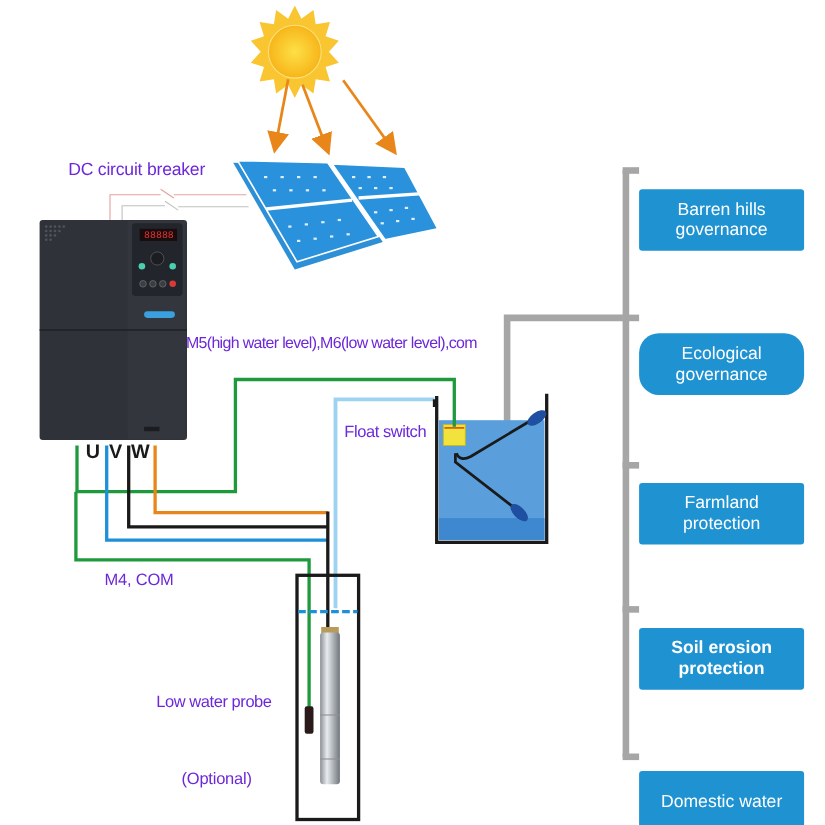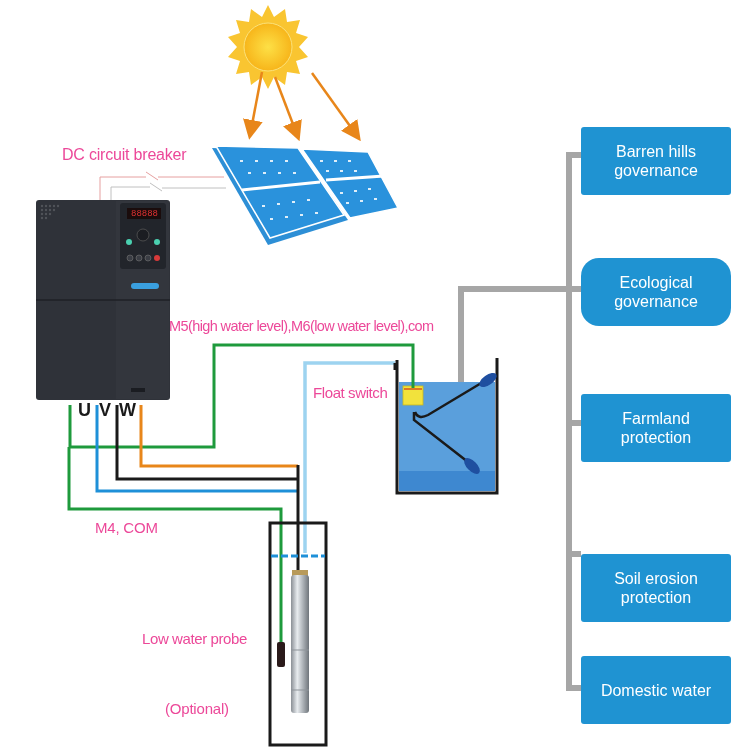--- a/index.html
+++ b/index.html
@@ -1,21 +1,21 @@
 <!DOCTYPE html>
 <html><head>
 <meta charset="utf-8">
 <style>
   html, body { margin:0; padding:0; background:#ffffff; }
   body { width:750px; height:750px; position:relative; overflow:hidden; font-family:"Liberation Sans", sans-serif; }
   #diagram { position:absolute; left:0; top:0; width:750px; height:750px; }
-  .lbl { position:absolute; color:#ec4899; font-family:"Liberation Sans", sans-serif; white-space:nowrap; letter-spacing:-0.2px; }
-  .app-box { position:absolute; left:581px; width:150px; height:68px; background:#1f93d2; border-radius:3px;
+  .lbl { position:absolute; color:#6d28d9; font-family:"Liberation Sans", sans-serif; white-space:nowrap; letter-spacing:-0.2px; }
+  .app-box { position:absolute; left:581px; width:150px; height:56px; background:#1f93d2; border-radius:3px;
              color:#fff; display:flex; align-items:center; justify-content:center; text-align:center;
-             font-family:"Liberation Sans", sans-serif; font-size:16px; line-height:19px; }
+             font-family:"Liberation Sans", sans-serif; font-size:16px; line-height:19px;margin-top:45px; }
   .app-box span { display:block; white-space:pre-line; }
 </style>
 </head>
 <body>
 
 <svg id="diagram" viewBox="0 0 750 750" xmlns="http://www.w3.org/2000/svg">
   <defs>
     <marker id="arrowhead" markerWidth="8" markerHeight="8" refX="4" refY="4" orient="auto">
       <path d="M0,0 L8,4 L0,8 Z" fill="#e8861a"></path>
     </marker>
@@ -173,21 +173,21 @@
     <rect x="292" y="570" width="16" height="6" fill="#b89a5a"></rect>
     <rect x="291" y="575" width="18" height="138" rx="3" fill="url(#pumpGrad)"></rect>
     <line x1="291" y1="650" x2="309" y2="650" stroke="#8d9399" stroke-width="1"></line>
     <line x1="291" y1="690" x2="309" y2="690" stroke="#8d9399" stroke-width="1"></line>
   </g>
 
   <rect x="277" y="642" width="8" height="25" rx="2" fill="#2a1a1a"></rect>
 </svg>
 
 <div class="lbl" style="left:62px; top:146px; font-size:16px;">DC circuit breaker</div>
-<div class="lbl" style="left:169px; top:318px; font-size:14.5px; letter-spacing:-0.6px;">M5(high water level),M6(low water level),com</div>
+<div class="lbl" style="left:169px; top:304px; font-size:14.5px; letter-spacing:-0.6px;">M5(high water level),M6(low water level),com</div>
 <div class="lbl" style="left:313px; top:384px; font-size:15px; letter-spacing:-0.4px;text-align:right;">Float switch</div>
 <div class="lbl" style="left:95px; top:519px; font-size:15px;text-align:right;">M4, COM</div>
 <div class="lbl" style="left:142px; top:630px; font-size:15px; letter-spacing:-0.4px;text-align:center;">Low water probe</div>
 <div class="lbl" style="left:165px; top:652px; font-size:15px;margin-top:48px;">(Optional)</div>
 
 <div class="lbl" style="left:78px; top:400px; font-size:18px; font-weight:bold; color:#1a1a1a;">U</div>
 <div class="lbl" style="left:99px; top:400px; font-size:18px; font-weight:bold; color:#1a1a1a;">V</div>
 <div class="lbl" style="left:119px; top:400px; font-size:18px; font-weight:bold; color:#1a1a1a;">W</div>
 
 <div class="app-box" style="top:127px;">
@@ -195,19 +195,19 @@
 governance</span>
   </div>
 <div class="app-box" style="top:258px;border-radius:18px;">
     <span>Ecological
 governance</span>
   </div>
 <div class="app-box" style="top:394px;">
     <span>Farmland
 protection</span>
   </div>
-<div class="app-box" style="top:554px;">
+<div class="app-box" style="top:526px;font-weight:bold;">
     <span>Soil erosion
 protection</span>
   </div>
 <div class="app-box" style="top:656px;">
     <span>Domestic water</span>
   </div>
 
 </body></html>

